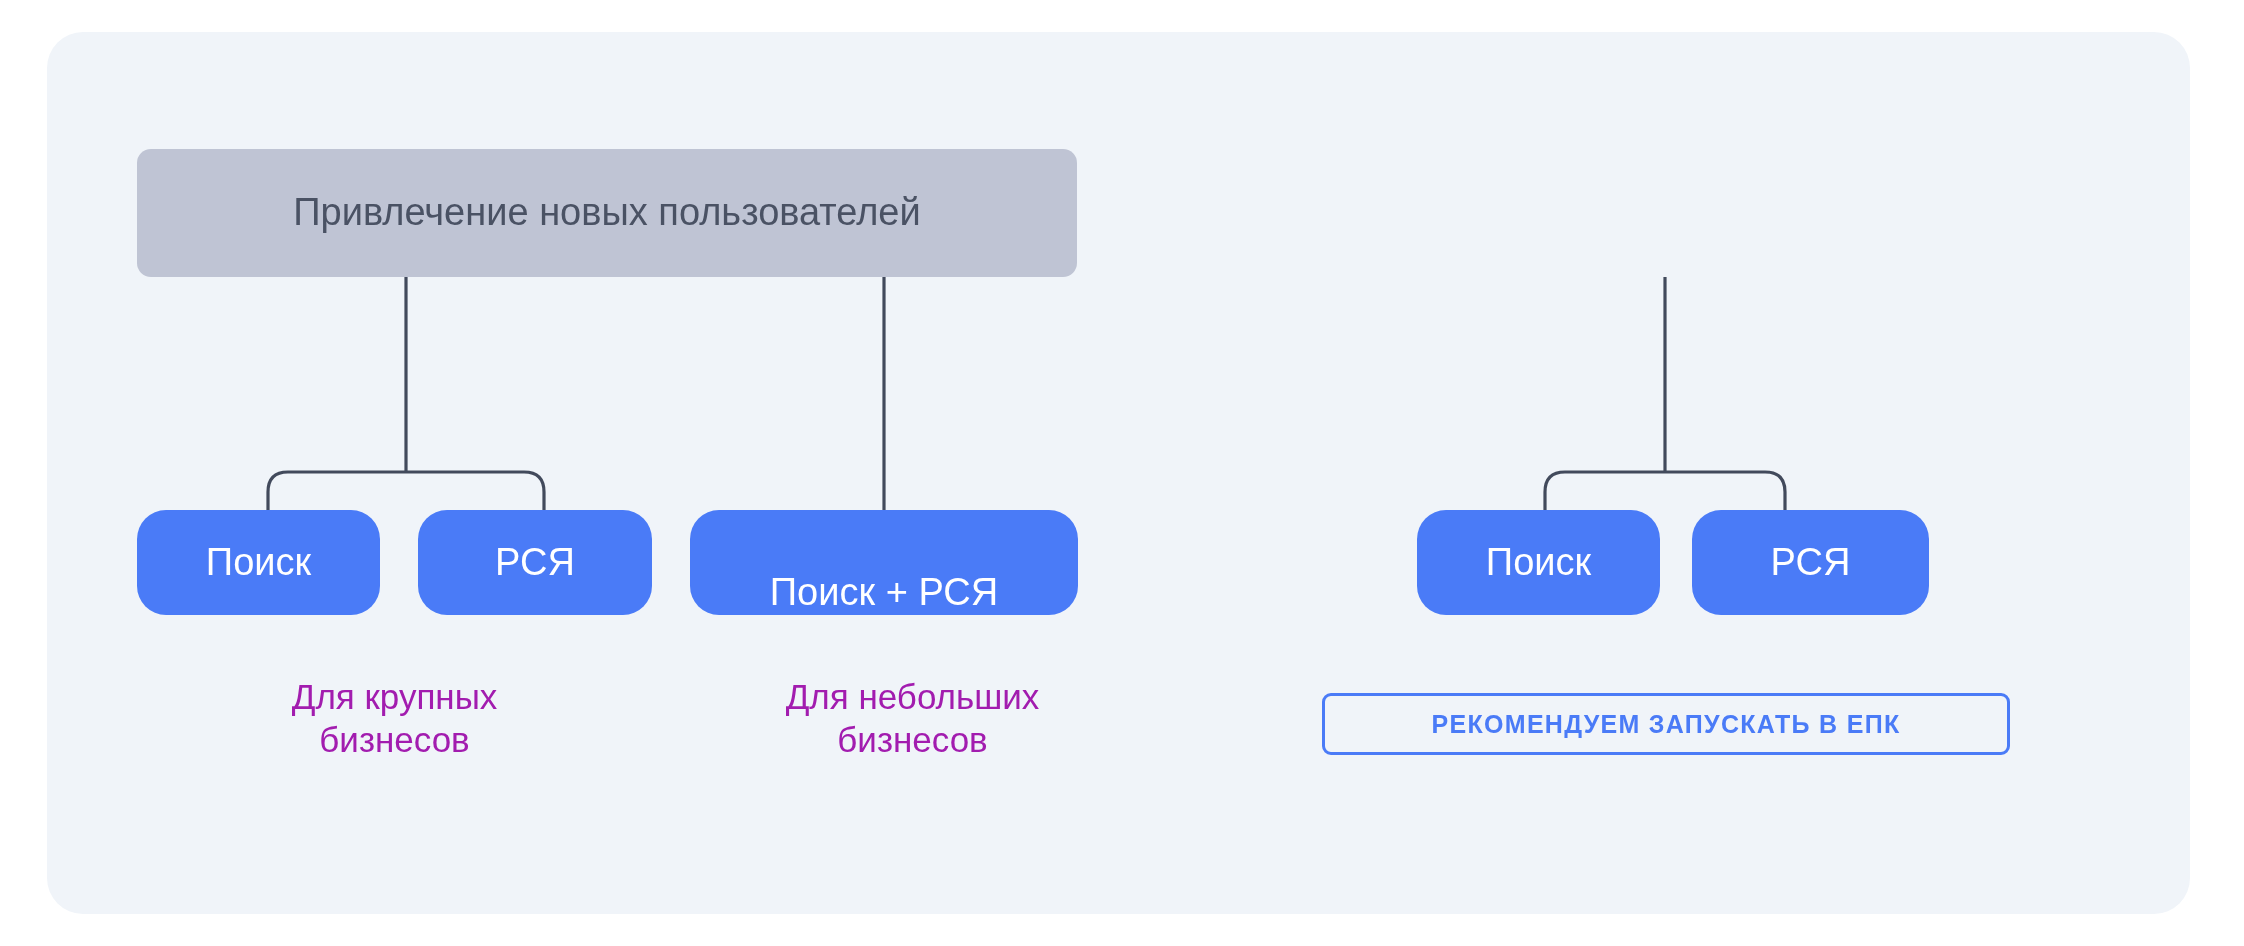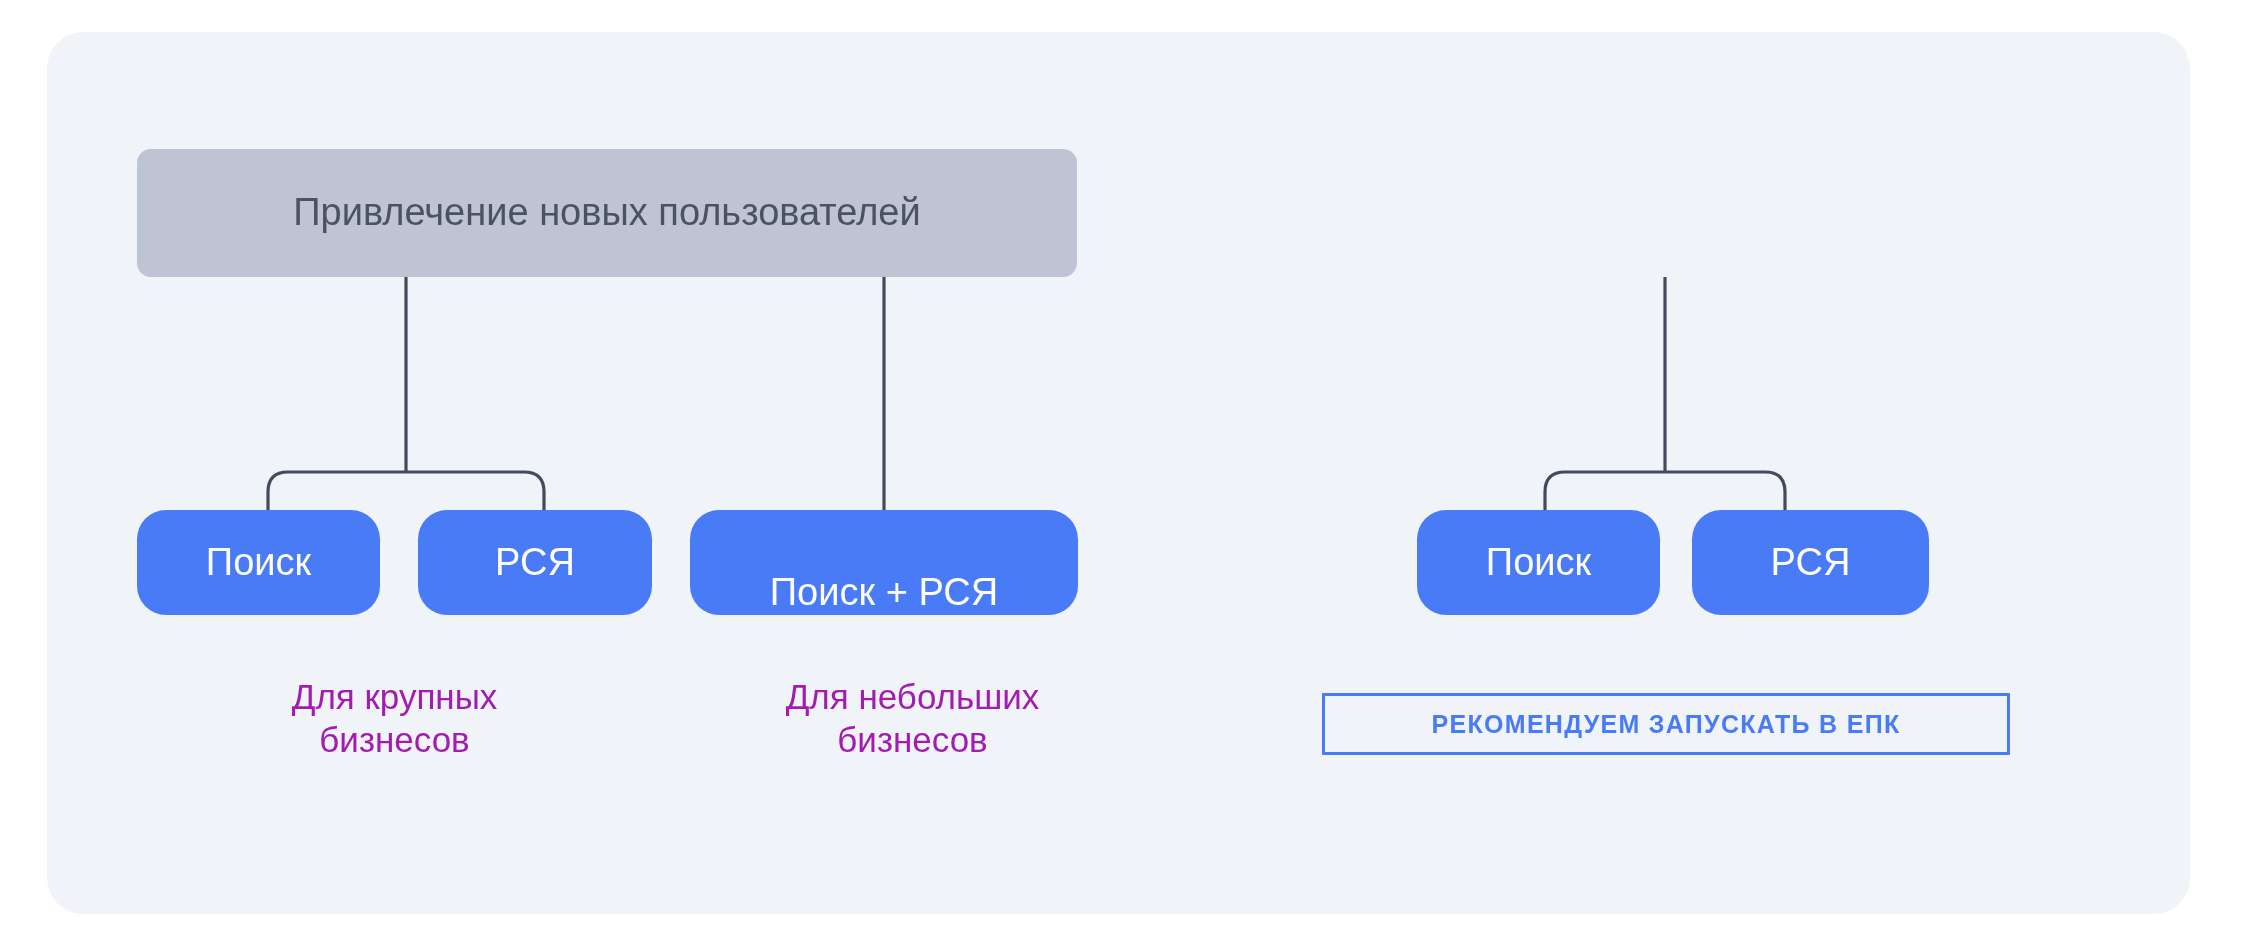--- a/index.html
+++ b/index.html
@@ -50,21 +50,21 @@
     font-size:35px;
     line-height:1.22;
     text-align:center;
     white-space:pre-line;
   }
   .badge{
     position:absolute;
     box-sizing:border-box;
     border:3px solid #4a7bf7;
     color:#4a7bf7;
-    border-radius:1px;
+    border-radius:9px;
     font-size:25px;
     font-weight:bold;
     letter-spacing:1.3px;
     display:flex;align-items:center;justify-content:center;
   }
   #links{
     position:absolute;left:0;top:0;
     width:2244px;height:946px;
     pointer-events:none;
   }

